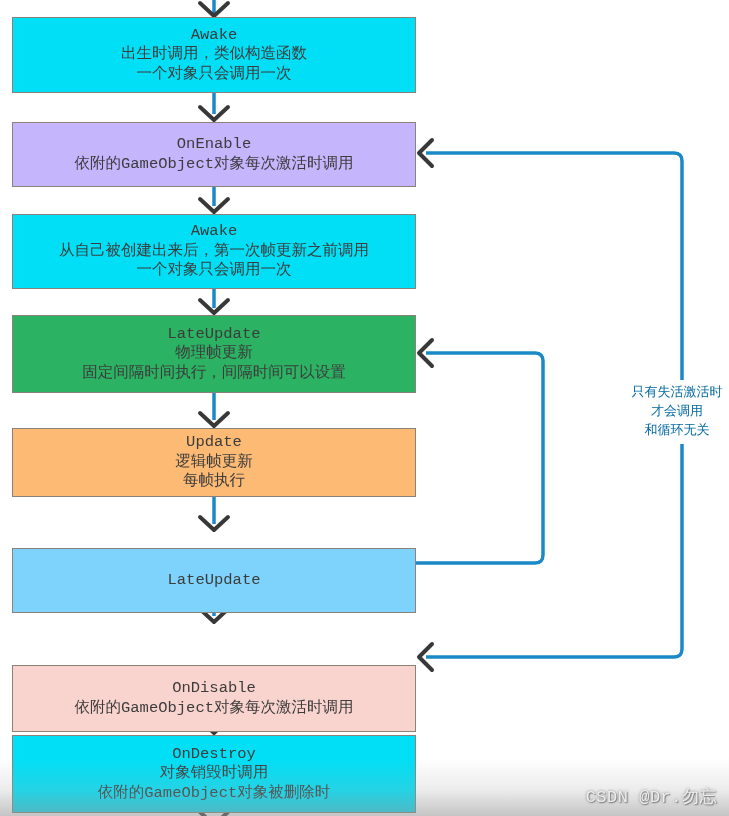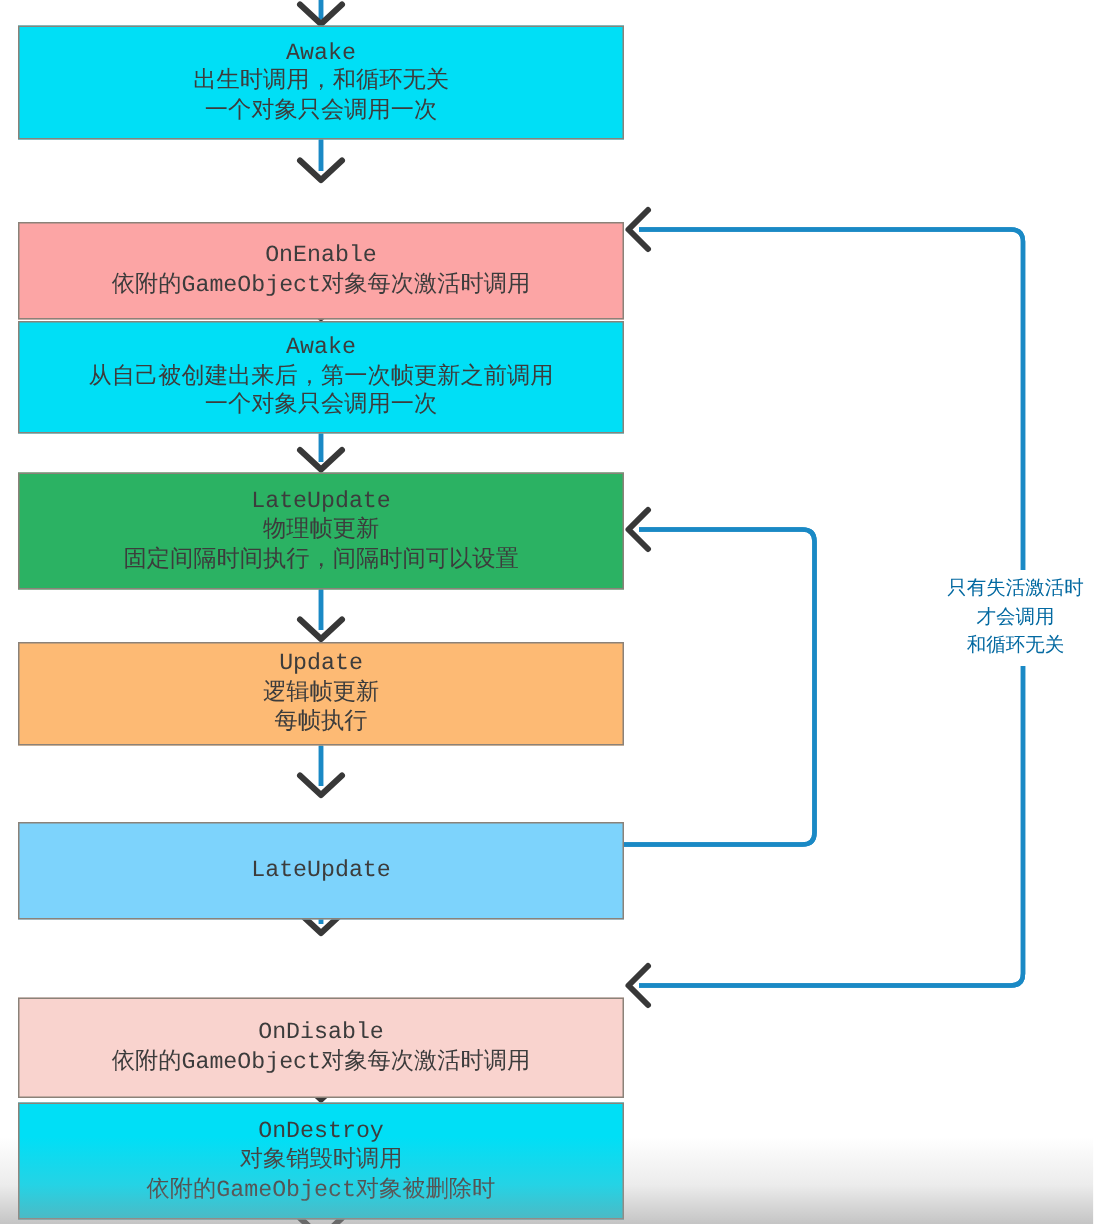--- a/index.html
+++ b/index.html
@@ -91,25 +91,25 @@
     </g>
     <g>
       <polyline class="arr" points="432,140 419,153 432,166"></polyline>
       <polyline class="arr" points="432,340 419,353 432,366"></polyline>
       <polyline class="arr" points="432,644 419,657 432,670"></polyline>
     </g>
   </svg>
 
   <div class="node b0" style="background: rgb(0, 223, 246);">
     <div class="t">Awake</div>
-    <div class="d">出生时调用，和循环无关</div>
+    <div class="d">出生时调用，类似构造函数</div>
     <div class="d">一个对象只会调用一次</div>
   </div>
 
-  <div class="node b1" style="background: #fca5a5; margin-top: 26px;">
+  <div class="node b1" style="background: #c4b5fd;">
     <div class="t">OnEnable</div>
     <div class="d">依附的GameObject对象每次激活时调用</div>
   </div>
 
   <div class="node b2" style="background: rgb(0, 223, 246);">
     <div class="t">Awake</div>
     <div class="d">从自己被创建出来后，第一次帧更新之前调用</div>
     <div class="d">一个对象只会调用一次</div>
   </div>
 
@@ -140,14 +140,15 @@
     <div class="d">依附的GameObject对象被删除时</div>
   </div>
 
   <div class="annotation">
     <div>只有失活激活时</div>
     <div>才会调用</div>
     <div>和循环无关</div>
   </div>
 
   <div class="bottom-fade"></div>
+  <div class="watermark">CSDN @Dr.勿忘</div>
 
 </div>
 
 </body></html>

